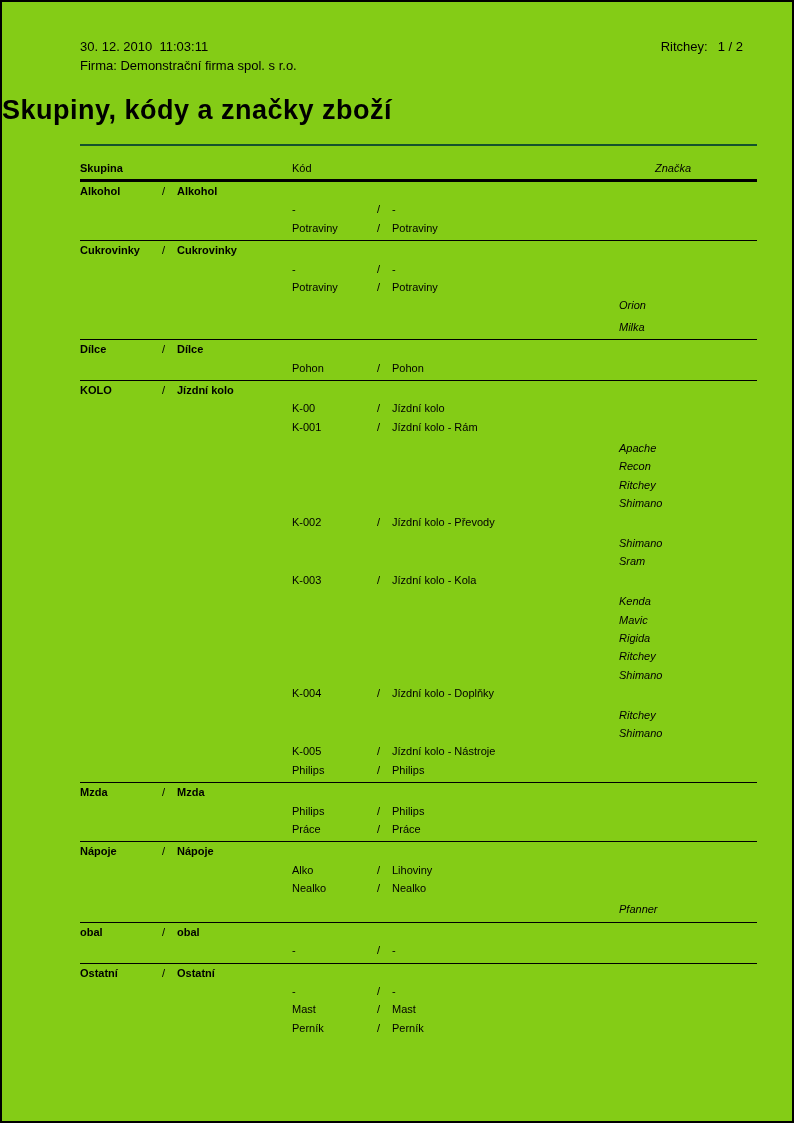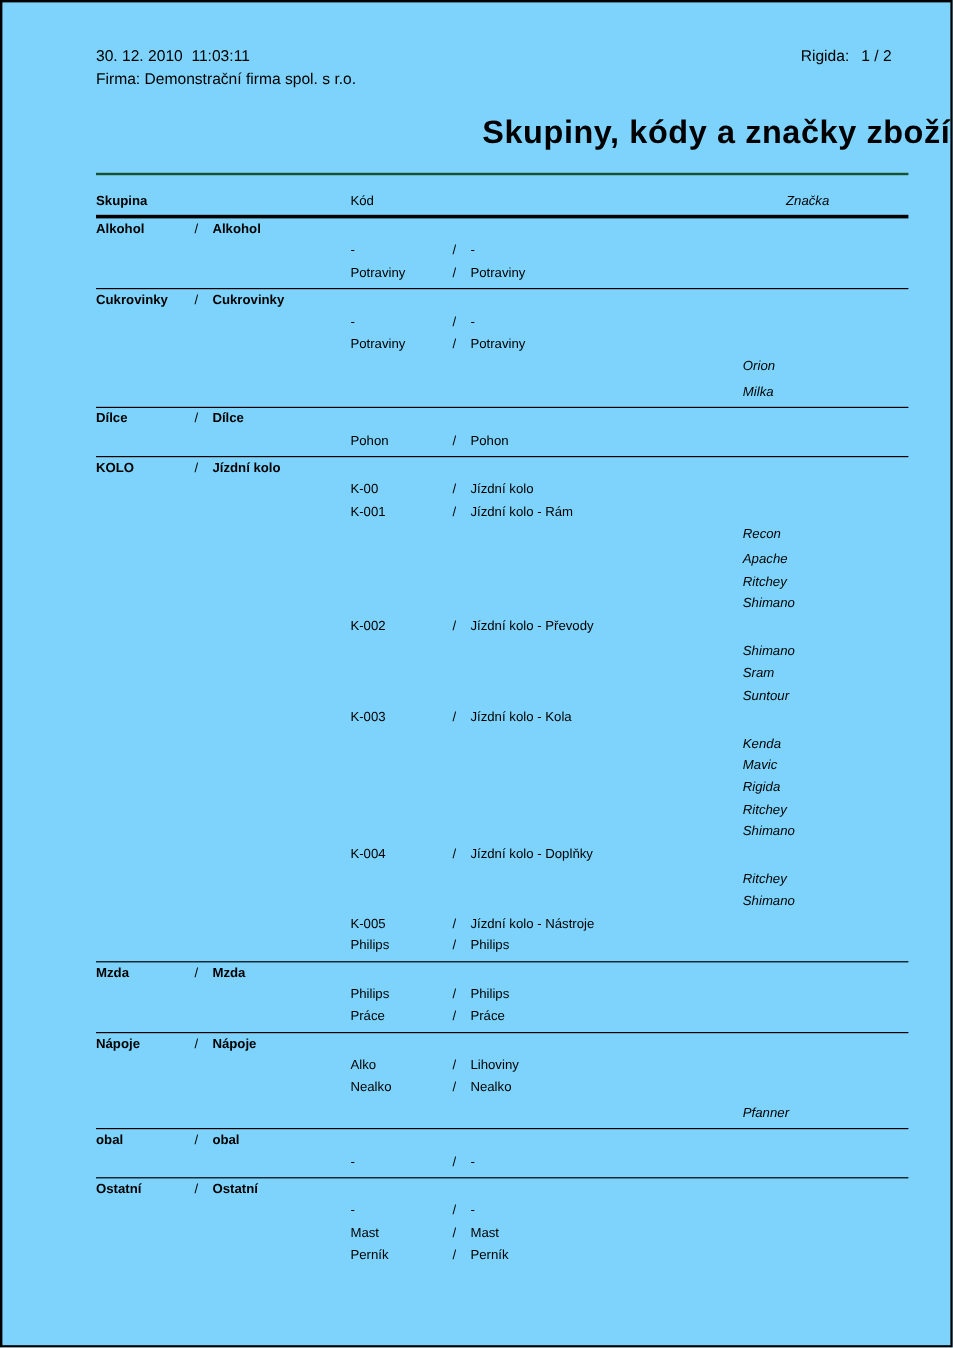--- a/index.html
+++ b/index.html
@@ -2,33 +2,33 @@
 <html><head>
 <meta charset="utf-8">
 <style>
   * { margin: 0; padding: 0; box-sizing: border-box; }
   html, body { width: 794px; height: 1123px; background: #fff; }
   body { font-family: "Liberation Sans", "DejaVu Sans", sans-serif; color: #000; }
 
   .page {
     position: relative;
     width: 794px; height: 1123px;
-    background: #7dd3fc;
+    background: #84cc16;
     border: 2px solid #000000;
     overflow: hidden;
   }
 
   .hdr-date   { position: absolute; left: 78px;  top: 37px; font-size: 13px; white-space: pre; }
   .hdr-page   { position: absolute; right: 49px; top: 37px; font-size: 13px; }
   .hdr-page .gap { display: inline-block; width: 10px; }
   .hdr-firm   { position: absolute; left: 78px;  top: 56px; font-size: 13px; white-space: pre; }
 
   .title {
     position: absolute; left: 0; top: 93px; width: 100%;
-    text-align: right; font-size: 27px; font-weight: bold;
+    text-align: left; font-size: 27px; font-weight: bold;
     letter-spacing: 0.5px;
   }
 
   .report-table {
     position: absolute; left: 78px; top: 142px; width: 677px;
     font-size: 11px;
     border-top: 2px solid #14532d;
   }
 
   .hrow { position: relative; height: 36px; border-bottom: 3px solid #000; }
@@ -50,21 +50,21 @@
   .row .k2 { left: 312px; }
   .row .br { left: 539px; font-style: italic; }
   .row.brand-gap { margin-top: 3px; }
 </style>
 </head>
 <body>
 
 <div class="page">
 
   <div class="hdr-date">30. 12. 2010  11:03:11</div>
-  <div class="hdr-page"><span>Rigida:</span><span class="gap"></span><span>1 / 2</span></div>
+  <div class="hdr-page"><span>Ritchey:</span><span class="gap"></span><span>1 / 2</span></div>
   <div class="hdr-firm">Firma: Demonstrační firma spol. s r.o.</div>
 
   <div class="title">Skupiny, kódy a značky zboží</div>
 
   <div class="report-table">
     <div class="hrow">
       <span class="h-group">Skupina</span>
       <span class="h-code">Kód</span>
       <span class="h-brand">Značka</span>
     </div>
@@ -130,45 +130,42 @@
           <div class="row">
             <span class="k1">K-00</span>
             <span class="s2">/</span>
             <span class="k2">Jízdní kolo</span>
           </div>
           <div class="row">
             <span class="k1">K-001</span>
             <span class="s2">/</span>
             <span class="k2">Jízdní kolo - Rám</span>
           </div>
+          <div class="row brand-gap">
+            <span class="br">Apache</span>
+          </div>
           <div class="row">
             <span class="br">Recon</span>
           </div>
-          <div class="row brand-gap">
-            <span class="br">Apache</span>
-          </div>
           <div class="row">
             <span class="br">Ritchey</span>
           </div>
           <div class="row">
             <span class="br">Shimano</span>
           </div>
           <div class="row">
             <span class="k1">K-002</span>
             <span class="s2">/</span>
             <span class="k2">Jízdní kolo - Převody</span>
           </div>
           <div class="row brand-gap">
             <span class="br">Shimano</span>
           </div>
           <div class="row">
             <span class="br">Sram</span>
-          </div>
-          <div class="row">
-            <span class="br">Suntour</span>
           </div>
           <div class="row">
             <span class="k1">K-003</span>
             <span class="s2">/</span>
             <span class="k2">Jízdní kolo - Kola</span>
           </div>
           <div class="row brand-gap">
             <span class="br">Kenda</span>
           </div>
           <div class="row">

